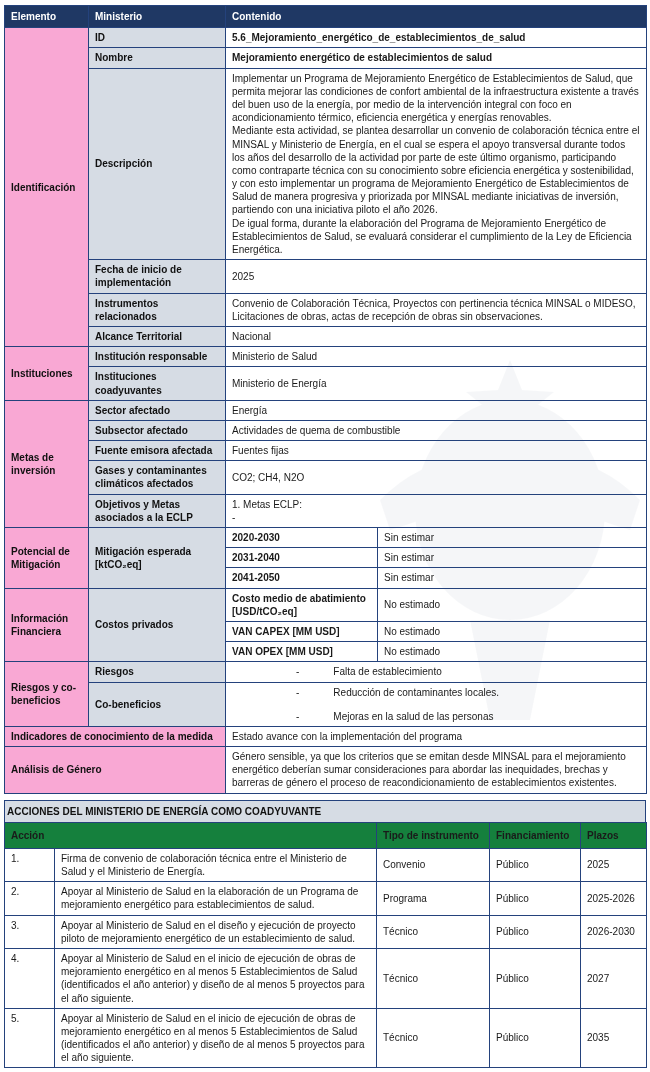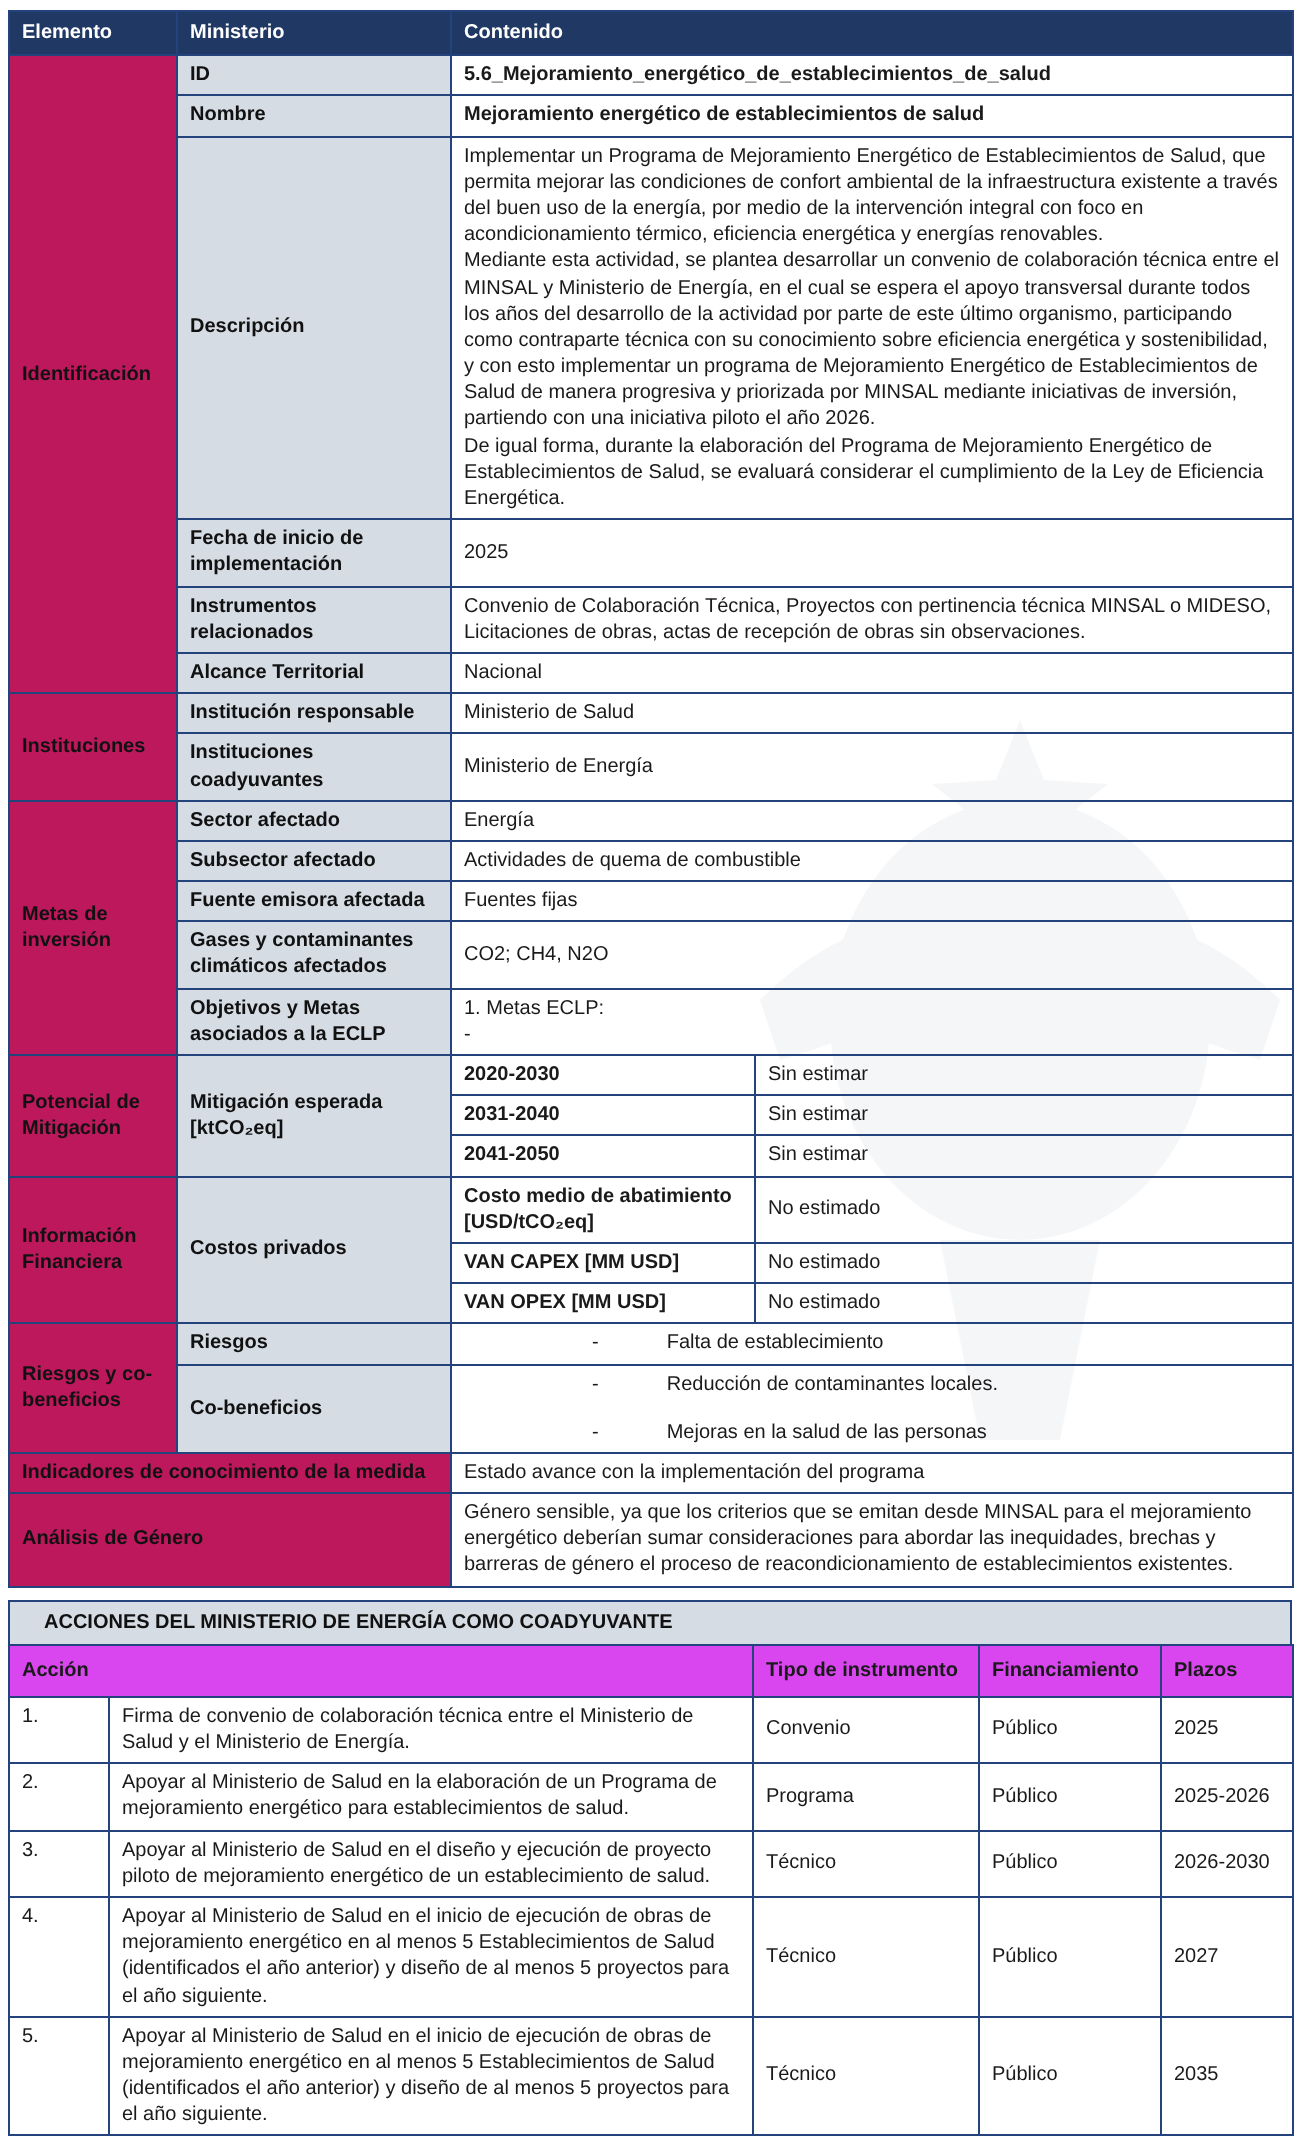--- a/index.html
+++ b/index.html
@@ -6,33 +6,33 @@
   html,body { background:#ffffff; }
   body { font-family:"Liberation Sans", sans-serif; color:#1a1a1a; }
   .page { position:relative; width:650px; min-height:1072px; padding:5px 4px; background:#fff; overflow:hidden; }
   .watermark { position:absolute; right:0px; top:300px; opacity:0.05; pointer-events:none; }
 
   table { border-collapse:collapse; table-layout:fixed; width:642px; position:relative; z-index:1;padding-left:20px; }
   td, th { border:1px solid #24427c; padding:3px 6px; vertical-align:middle; font-size:10px; line-height:1.32; word-wrap:break-word; }
 
   .head th { background:#1f3864; color:#ffffff; text-align:left; font-weight:bold; padding:4px 6px; }
 
-  .lab  { background:#be185d; font-weight:bold; color:#111; }
+  .lab  { background:#f9a8d4; font-weight:bold; color:#111; }
   .sub  { background:#d6dce4; font-weight:bold; color:#111; }
   .b    { font-weight:bold; }
   .preline { white-space:pre-line; }
   .topv { vertical-align:top; }
 
   .dash-row { display:flex; gap:34px; padding-left:64px; }
   .dash-row + .dash-row { margin-top:11px; }
   .dash { flex:0 0 auto; }
 
-  .section-bar { width:642px; margin-top:6px; background:#d6dce4; border:1px solid #24427c; font-size:10px; font-weight:bold; padding:5px 17px; color:#111; position:relative; z-index:1; }
+  .section-bar { width:642px; margin-top:6px; background:#d6dce4; border:1px solid #24427c; font-size:10px; font-weight:bold; padding:5px 2px; color:#111; position:relative; z-index:1; }
   .actions { margin-top:-1px; }
-  .actions th { background:#d946ef; font-weight:bold; text-align:left; padding:6px 6px; }
+  .actions th { background:#15803d; font-weight:bold; text-align:left; padding:6px 6px; }
 </style>
 </head>
 <body>
 
 <div class="page">
 
   <svg class="watermark" width="300" height="480" viewBox="0 0 300 480">
     <ellipse cx="160" cy="210" rx="95" ry="110" fill="#5a6b85"></ellipse>
     <path d="M30 200 Q90 140 160 170 Q110 210 40 230 Z" fill="#5a6b85"></path>
     <path d="M290 200 Q230 140 160 170 Q210 210 280 230 Z" fill="#5a6b85"></path>

